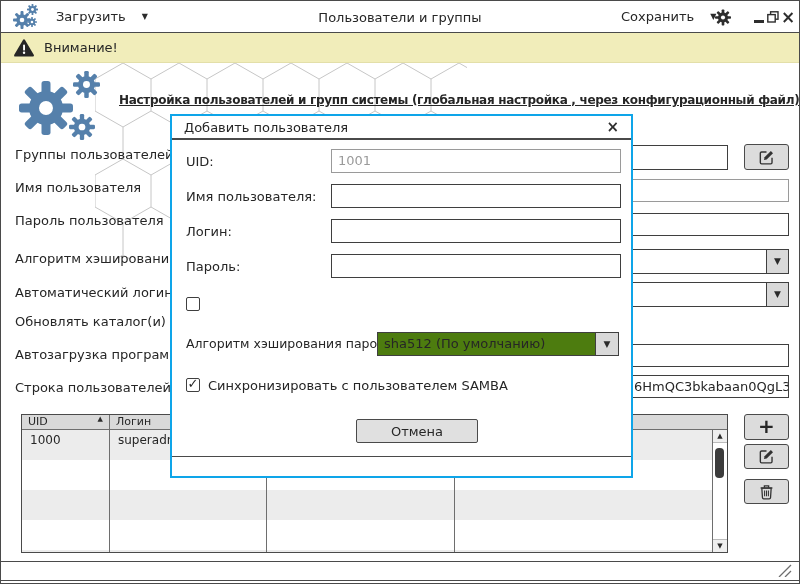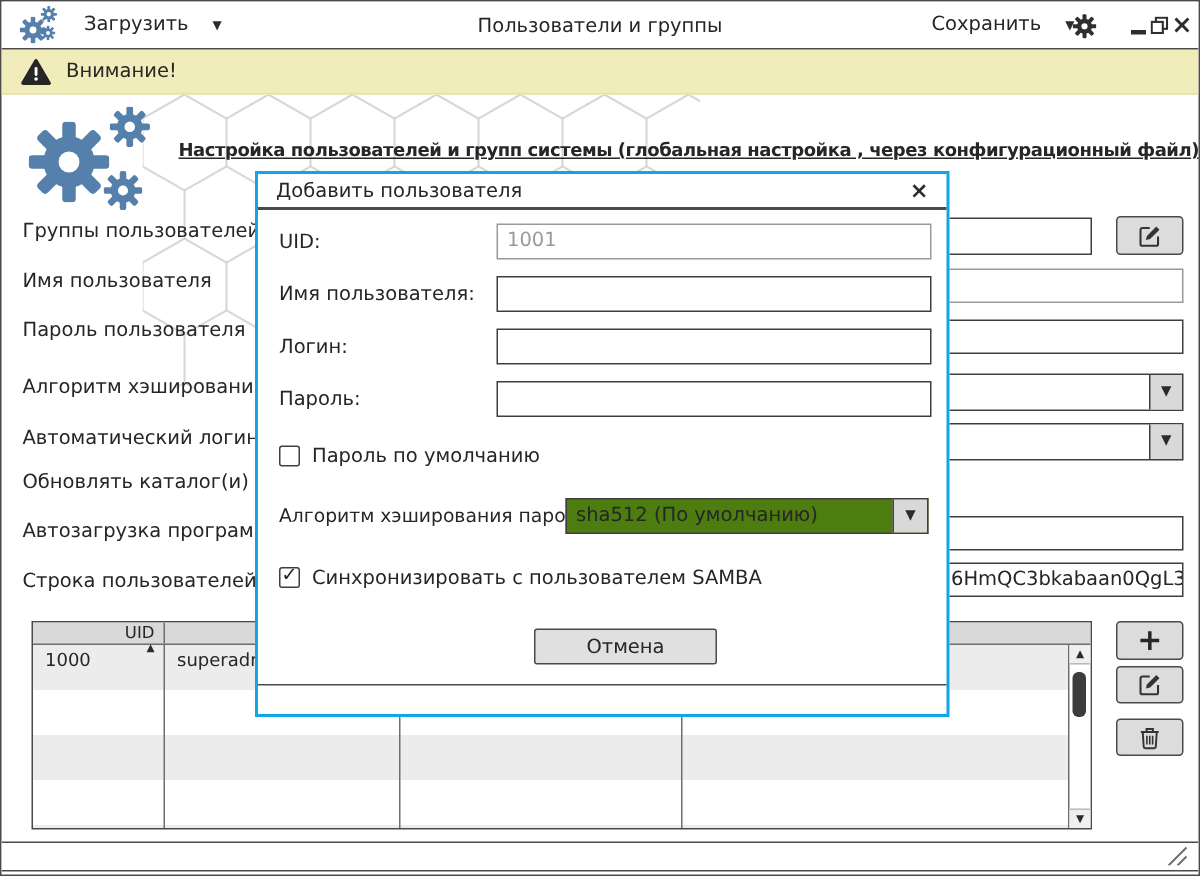--- a/index.html
+++ b/index.html
@@ -29,21 +29,21 @@
   .winput.lite { border-color:#9a9a9a; }
   .wselect { position:absolute; background:#fff; border:1px solid #3f3f3f; z-index:2; }
   .selbtn { position:absolute; right:0; top:0; bottom:0; width:22px; background:#d9d9d9; border-left:1px solid #3f3f3f; display:flex; align-items:center; justify-content:center; }
   .selbtn .caret { font-size:9px; }
   .iconbtn { position:absolute; background:#dcdcdc; border:1px solid #4a4a4a; border-radius:3px; display:flex; align-items:center; justify-content:center; z-index:2; }
   .userstring { padding-left:326px; color:#262626; }
 
   
   .table { position:absolute; left:20px; top:413px; width:707px; height:139px; border:1px solid #4a4a4a; background:#fff; z-index:2; overflow:hidden; }
   .thead { display:flex; height:15px; background:#d9d9d9; border-bottom:1px solid #6e6e6e; font-size:11px; }
-  .th { display:flex; align-items:flex-end; justify-content:space-between; padding:0 6px; border-right:1px solid #6e6e6e;flex-direction:column; }
+  .th { display:flex; align-items:flex-start; justify-content:space-between; padding:0 6px; border-right:1px solid #6e6e6e; }
   .th:last-child { border-right:none; }
   .sortarrow { font-size:7px; color:#2b2b2b; }
   .trow { display:flex; height:30px; font-size:12px; }
   .trow.alt { background:#ececec; }
   .td { padding:3px 0 0 8px; border-right:1px solid #6e6e6e; overflow:hidden; white-space:nowrap; }
   .td:last-child { border-right:none; }
   .c1 { width:88px; } .c2 { width:157px; } .c3 { width:188px; } .c4 { flex:1; }
   .vscroll { position:absolute; right:0; top:15px; bottom:0; width:15px; border-left:1px solid #6e6e6e; background:#fff; }
   .sbtn { position:absolute; left:0; right:0; height:13px; display:flex; align-items:center; justify-content:center; font-size:7px; color:#2b2b2b; background:#efefef; }
   .sbtn.up { top:0; border-bottom:1px solid #bbb; }
@@ -299,21 +299,20 @@
     <div class="dlg-label" style="top:73px;">Имя пользователя:</div>
     <div class="dlg-input" style="top:68px;"></div>
 
     <div class="dlg-label" style="top:108px;">Логин:</div>
     <div class="dlg-input" style="top:103px;"></div>
 
     <div class="dlg-label" style="top:143px;">Пароль:</div>
     <div class="dlg-input" style="top:138px;"></div>
 
     <div class="cbox" style="top:181px;"></div>
-    <div class="dlg-label" style="left:36px; top:181px;">Пароль по умолчанию</div>
 
     <div class="dlg-label" style="top:220px; font-size:12.5px;">Алгоритм хэширования пароля:</div>
     <div class="dlg-select">
       <span>sha512 (По умолчанию)</span>
       <div class="selbtn" style="width:23px; border-left:1.5px solid #3f3f3f;">
         <span class="caret">▼</span>
       </div>
     </div>
 
     <div class="cbox" style="top:262px;">

